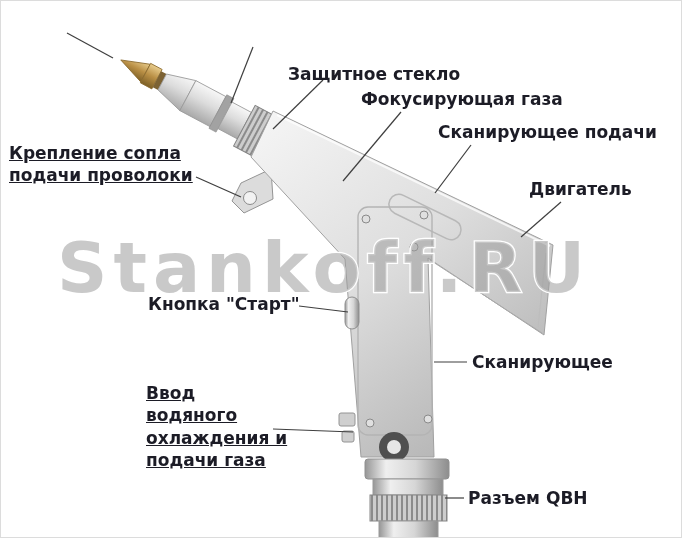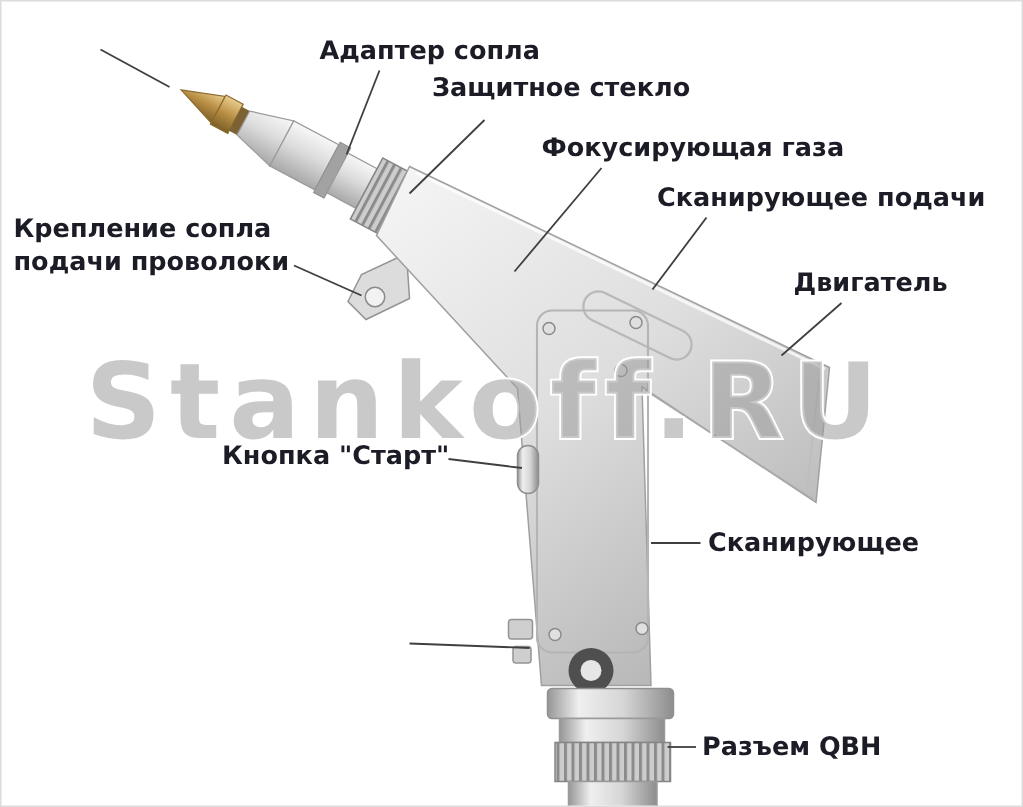--- a/index.html
+++ b/index.html
@@ -14,21 +14,21 @@
   }
   .diagram-svg{position:absolute;left:0;top:0;width:682px;height:538px;}
   .label{
     position:absolute;
     font-size:17px;
     font-weight:600;
     line-height:1.32;
     color:#1c1c26;
     white-space:nowrap;
   }
-  .label.wrap{white-space:normal;}
+  .label.wrap{white-space:normal;text-decoration:underline;}
 </style>
 </head>
 <body>
 
 <div class="stage">
 
   <svg class="diagram-svg" viewBox="0 0 682 538">
     <defs>
       <linearGradient id="metal" x1="0" y1="0" x2="0" y2="1">
         <stop offset="0" stop-color="#f7f7f7"></stop>
@@ -116,23 +116,23 @@
       <line x1="470" y1="144" x2="434" y2="192"></line>
       <line x1="560" y1="201" x2="520" y2="236"></line>
       <line x1="195" y1="176" x2="240" y2="196"></line>
       <line x1="298" y1="305" x2="347" y2="311"></line>
       <line x1="466" y1="361" x2="433" y2="361"></line>
       <line x1="272" y1="428" x2="352" y2="431"></line>
       <line x1="463" y1="497" x2="444" y2="497"></line>
     </g>
   </svg>
 
-  <div class="label" style="left:212px;top:22px">Адаптер сопла</div>
-  <div class="label" style="left:287px;top:47px">Защитное стекло</div>
+  <div class="label" style="left:287px;top:62px">Защитное стекло</div>
   <div class="label" style="left:360px;top:87px">Фокусирующая газа</div>
   <div class="label" style="left:437px;top:120px">Сканирующее подачи</div>
   <div class="label" style="left:528px;top:177px">Двигатель</div>
   <div class="label wrap" style="left:8px;top:141px;width:190px">Крепление сопла подачи проволоки</div>
   <div class="label" style="left:147px;top:292px">Кнопка "Старт"</div>
   <div class="label" style="left:471px;top:350px">Сканирующее</div>
+  <div class="label wrap" style="left:145px;top:381px;width:142px">Ввод водяного охлаждения и подачи газа</div>
   <div class="label" style="left:467px;top:486px">Разъем QBH</div>
 
 </div>
 
 </body></html>

